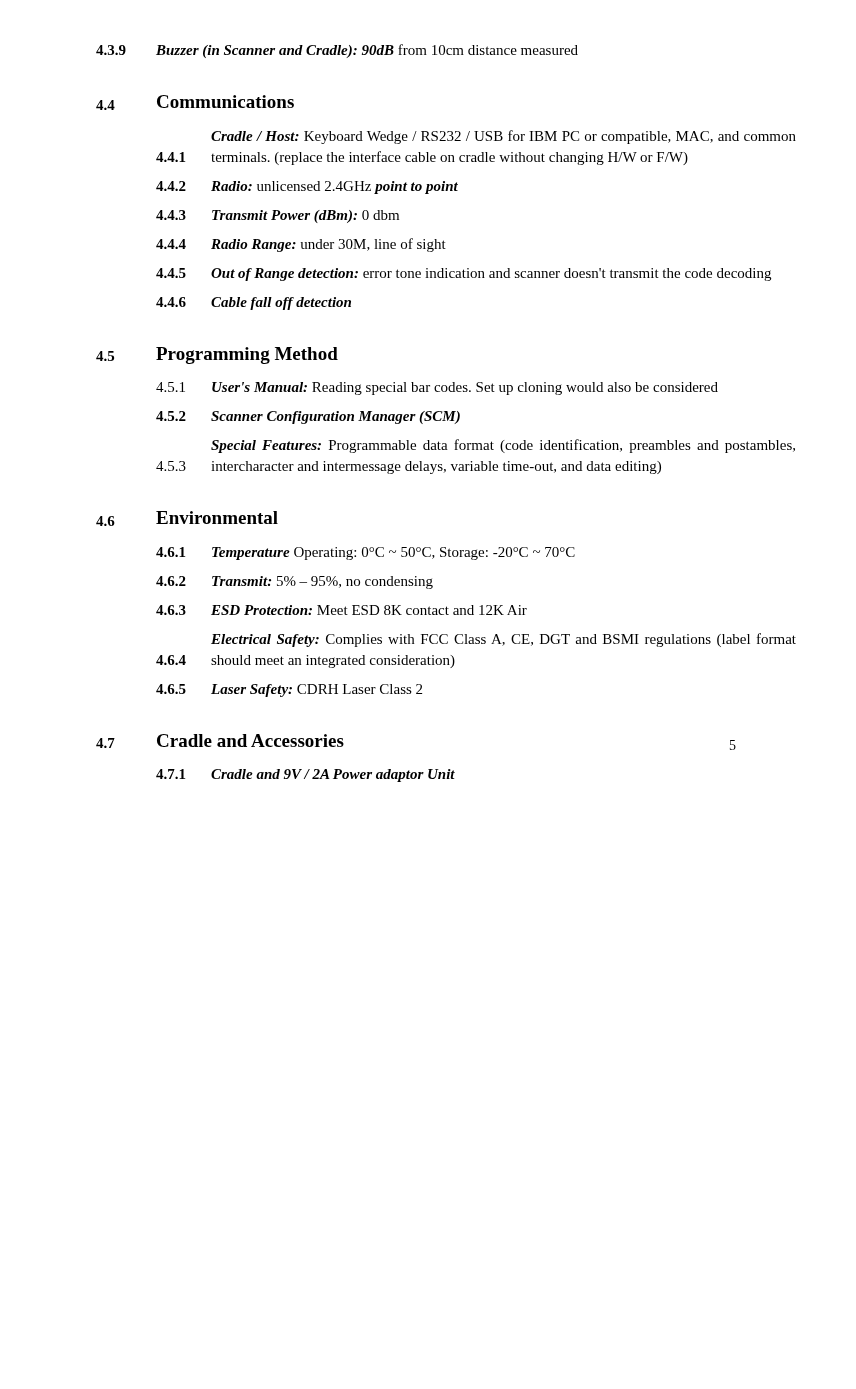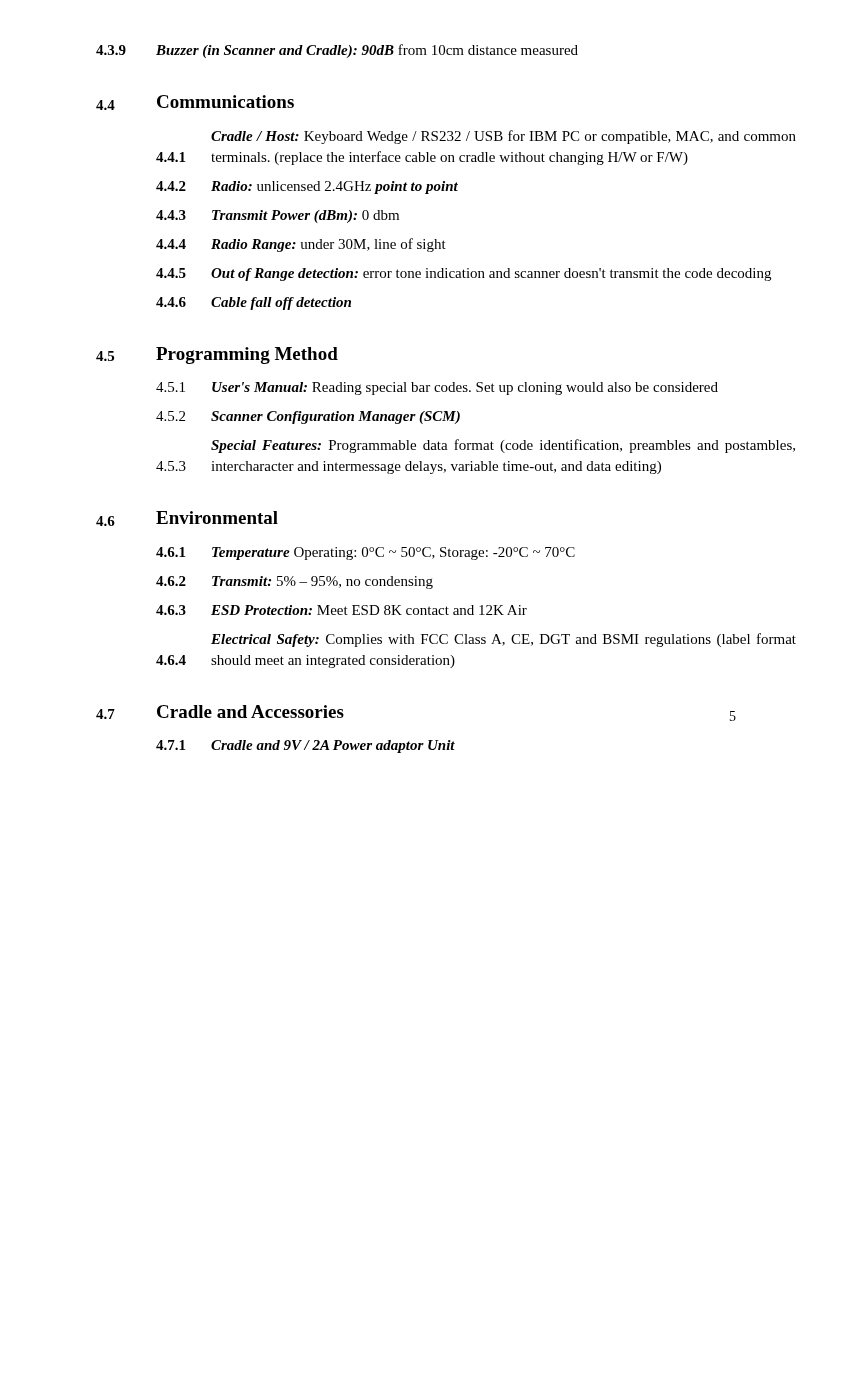--- a/index.html
+++ b/index.html
@@ -186,21 +186,21 @@
         <div class="subsection-num" style="font-weight:normal;">4.5.1</div>
         <div class="subsection-content">
           <span class="bold">User's Manual:</span>
           <span> Reading special bar codes. Set up cloning would also be considered</span>
         </div>
       </div>
     </div>
 
     <div class="subsection">
       <div class="subsection-row">
-        <div class="subsection-num" style="font-weight:normal;">4.5.2</div>
+        <div class="subsection-num" style="font-weight:bold;">4.5.2</div>
         <div class="subsection-content">
           <span class="bold">Scanner Configuration Manager (SCM)</span>
         </div>
       </div>
     </div>
 
     <div class="subsection">
       <div class="subsection-row">
         <div class="subsection-num" style="font-weight:normal;">4.5.3</div>
         <div class="subsection-content">
@@ -250,20 +250,29 @@
     <div class="subsection">
       <div class="subsection-row">
         <div class="subsection-num">4.6.4</div>
         <div class="subsection-content">
           <span class="bold">Electrical  Safety:</span>
           <span>  Complies  with  FCC  Class  A,  CE,  DGT  and  BSMI regulations (label format should meet an integrated consideration)</span>
         </div>
       </div>
     </div>
 
+    <div class="subsection">
+      <div class="subsection-row">
+        <div class="subsection-num">4.6.5</div>
+        <div class="subsection-content">
+          <span class="bold">Laser Safety:</span>
+          <span> CDRH Laser Class 2</span>
+        </div>
+      </div>
+    </div>
   </div>
 
   <div class="section">
     <div class="section-header">
       <div class="section-num">4.7</div>
       <div class="section-title">Cradle and Accessories</div>
     </div>
 
     <div class="subsection">
       <div class="subsection-row">

